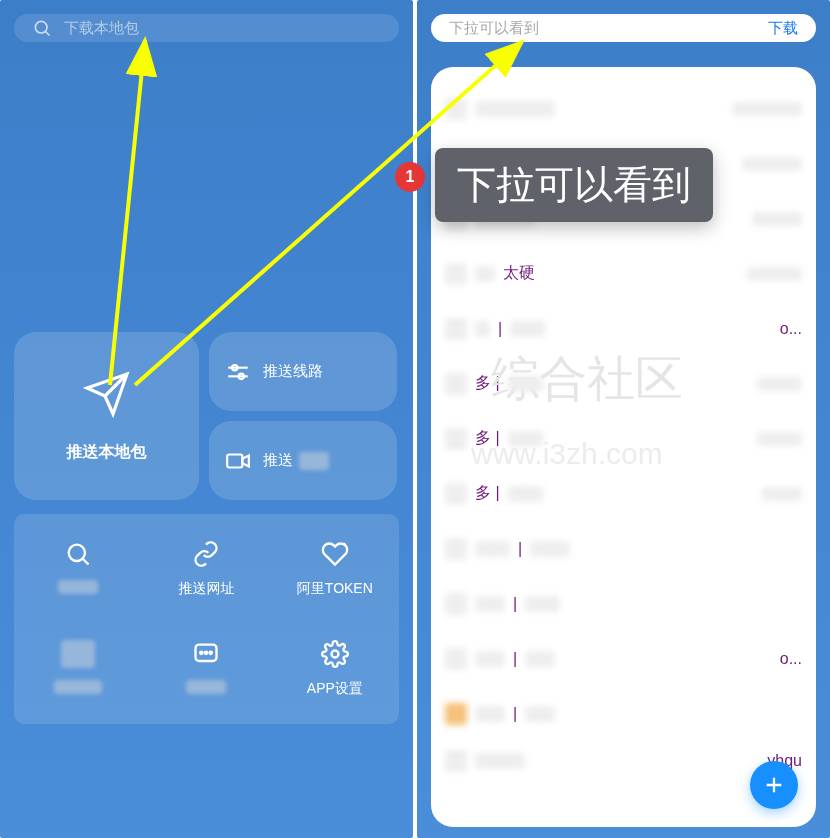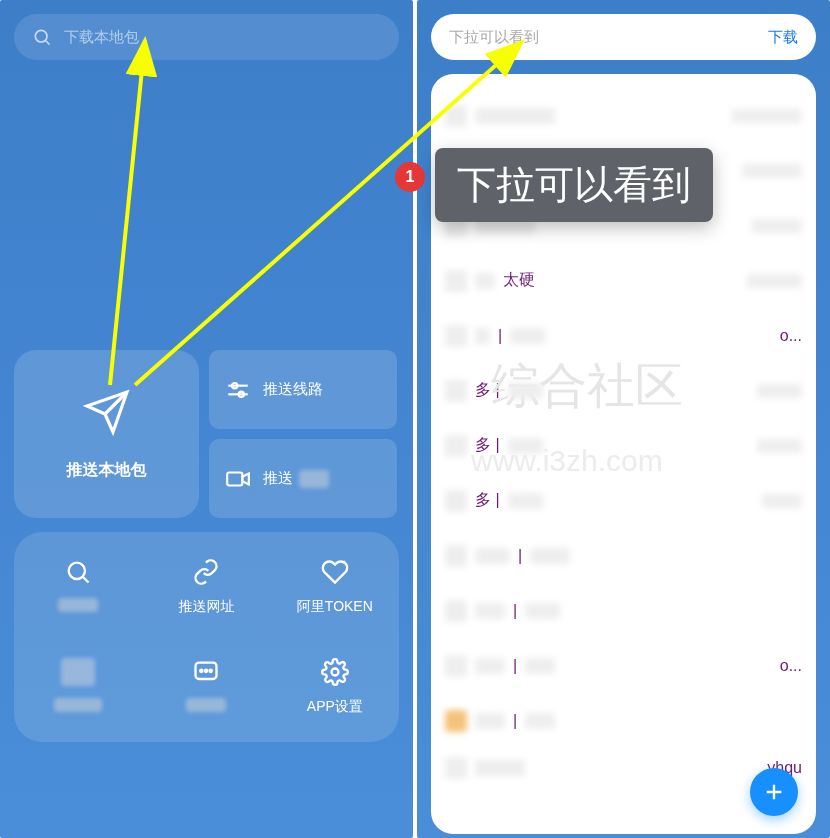--- a/index.html
+++ b/index.html
@@ -24,25 +24,25 @@
       padding: 14px 14px 0 14px;
       position: relative;
       overflow: hidden;
     }
     .panel-right {
       background: linear-gradient(180deg, #3d7ec9 0%, #4a8dd8 100%);
     }
     .search-bar {
       background: rgba(255,255,255,0.12);
       border-radius: 28px;
-      height: 46px;
+      height: 28px;
       display: flex;
       align-items: center;
       padding: 0 18px;
-      margin-bottom: 14px;
+      margin-bottom: 25px;
     }
     .search-bar-white {
       background: #fff;
       justify-content: space-between;
     }
     .search-icon-svg {
       width: 20px;
       height: 20px;
       margin-right: 12px;
     }
@@ -84,33 +84,32 @@
       flex-direction: column;
       gap: 10px;
     }
     .small-card {
       width: 188px;
       height: 79px;
       flex-direction: row;
       gap: 12px;
       padding: 0 16px;
       justify-content: flex-start;
-      border-radius: 10px;
     }
     .card-label {
       font-size: 15px;
       color: #fff;
     }
     .big-card-label {
       font-size: 16px;
       font-weight: 700;
     }
     .grid-section {
       background: rgba(255,255,255,0.13);
-      border-radius: 28px;
+      border-radius: 10px;
       display: grid;
       grid-template-columns: repeat(3, 1fr);
       padding: 26px 0;
       row-gap: 42px;
       margin-bottom: 14px;
     }
     .grid-item {
       display: flex;
       flex-direction: column;
       align-items: center;

